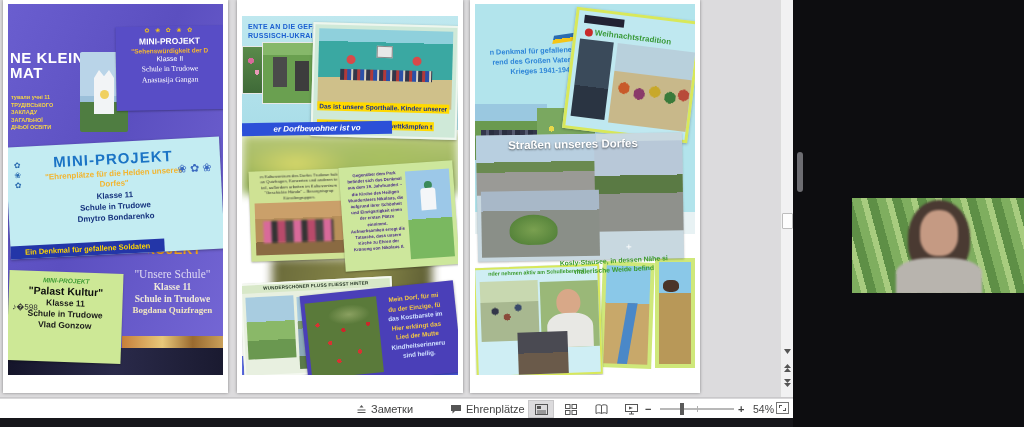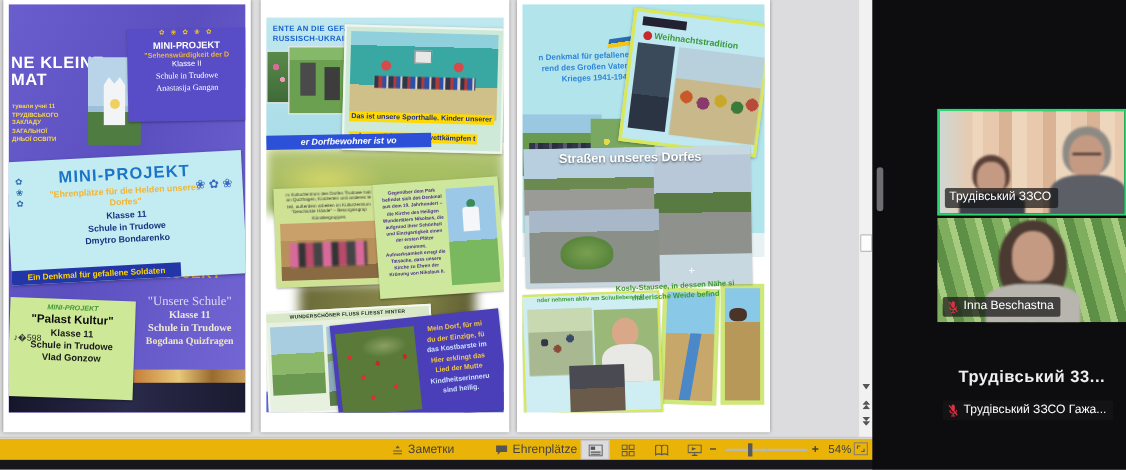--- a/index.html
+++ b/index.html
@@ -130,21 +130,21 @@
   .land2 .pic { width:100%; height:100%; background:linear-gradient(#8ac8e8 0 30%,#b89858 30% 100%); position:relative; }
   .land2 .cow { position:absolute; left:4px; top:18px; width:16px; height:12px; border-radius:40%; background:#4a3428; }
 
   
   .vscroll { position:absolute; right:0; top:0; width:13px; height:398px; background:#f1f1f2; border-left:1px solid #dcdcdc; }
   .vthumb { position:absolute; left:1px; top:213px; width:11px; height:16px; background:#fdfdfd; border:1px solid #bdbdbd; border-radius:1px; }
   .sbtn { position:absolute; left:0; width:13px; height:13px; color:#555; font-size:7px; line-height:13px; text-align:center; }
   .sbtn svg { display:block; margin:3px auto 0; }
 
   
-  .statusbar { position:absolute; left:0; top:398px; width:921px; height:20px; background:#eab308; border-top:1px solid #d9d8da; color:#444; font-size:11px; }
+  .statusbar { position:absolute; left:0; top:398px; width:921px; height:20px; background:#ffffff; border-top:1px solid #d9d8da; color:#444; font-size:11px; }
   .sb-item { position:absolute; top:0; height:20px; line-height:20px; display:flex; align-items:center; gap:4px; cursor:default; }
   .sb-notes { left:356px; }
   .sb-comments { left:450px; }
   .viewbtn { position:absolute; top:1px; width:26px; height:18px; display:flex; align-items:center; justify-content:center; }
   .viewbtn.active { background:#dcdbdd; border:1px solid #c8c7c9; }
   .vb-normal { left:528px; } .vb-grid { left:558px; } .vb-read { left:588px; } .vb-show { left:618px; }
   .sb-zoomout { left:645px; width:12px; text-align:center; font-weight:700; }
   .sb-track { position:absolute; left:660px; top:9px; width:74px; height:2px; background:#b8b8b8; }
   .sb-tick { position:absolute; left:50%; top:-2px; width:1px; height:6px; background:#b0b0b0; }
   .sb-thumb { position:absolute; left:20px; top:-5px; width:4px; height:12px; background:#5a5a5a; }
@@ -482,60 +482,26 @@
             <path d="M3 3h3v1H4v2H3zM10 9H7V8h2V6h1z" fill="#555"></path>
           </svg>
       </div>
     </div>
   </div>
 
   <div class="vc">
     <div class="vc-scrollthumb"></div>
 
 
-    <div class="tile t2">
-      <div class="vfeed"></div>
-      <div class="person">
-        <div class="hair" style="left:30px;top:40px;width:34px;height:34px;"></div>
-        <div class="head" style="left:34px;top:46px;width:26px;height:30px;"></div>
-        <div class="torso" style="left:18px;top:74px;width:60px;height:24px;background:#3c3f4a;"></div>
-        <div class="hair" style="left:112px;top:14px;width:44px;height:44px;background:#8d8a84;"></div>
-        <div class="head" style="left:118px;top:22px;width:32px;height:38px;"></div>
-        <div class="glasses" style="left:121px;top:38px;width:26px;"></div>
-        <div class="torso" style="left:100px;top:58px;width:70px;height:40px;background:#5c5f66;"></div>
-      </div>
-      <div class="nametag">
-        <span>Трудівський ЗЗСО</span>
-      </div>
-    </div>
 
     <div class="tile t3">
       <div class="vfeed"></div>
       <div class="person">
         <div class="hair" style="left:56px;top:2px;width:62px;height:74px;background:#4a3a32;"></div>
         <div class="head" style="left:68px;top:12px;width:38px;height:46px;"></div>
         <div class="torso" style="left:44px;top:60px;width:86px;height:36px;background:#b8b4ae;"></div>
       </div>
-      <div class="nametag">
-        <svg class="micsvg" width="11" height="12" viewBox="0 0 14 16">
-            <rect x="5" y="1" width="4" height="8" rx="2" fill="#e02f44"></rect>
-            <path d="M3 7.5a4 4 0 0 0 8 0M7 11.5V15M4.5 15h5" stroke="#e02f44" stroke-width="1.3" fill="none"></path>
-            <line x1="2" y1="2" x2="12" y2="14" stroke="#e02f44" stroke-width="1.6"></line>
-          </svg>
-        <span>Inna Beschastna</span>
-      </div>
     </div>
 
-    <div class="tile t4">
-      <div class="display-name">Трудівський  33...</div>
-      <div class="nametag">
-        <svg class="micsvg" width="11" height="12" viewBox="0 0 14 16">
-            <rect x="5" y="1" width="4" height="8" rx="2" fill="#e02f44"></rect>
-            <path d="M3 7.5a4 4 0 0 0 8 0M7 11.5V15M4.5 15h5" stroke="#e02f44" stroke-width="1.3" fill="none"></path>
-            <line x1="2" y1="2" x2="12" y2="14" stroke="#e02f44" stroke-width="1.6"></line>
-          </svg>
-        <span>Трудівський ЗЗСО Гажа...</span>
-      </div>
-    </div>
   </div>
 
   <div class="bottom-strip"></div>
 </div>
 
 </body></html>

